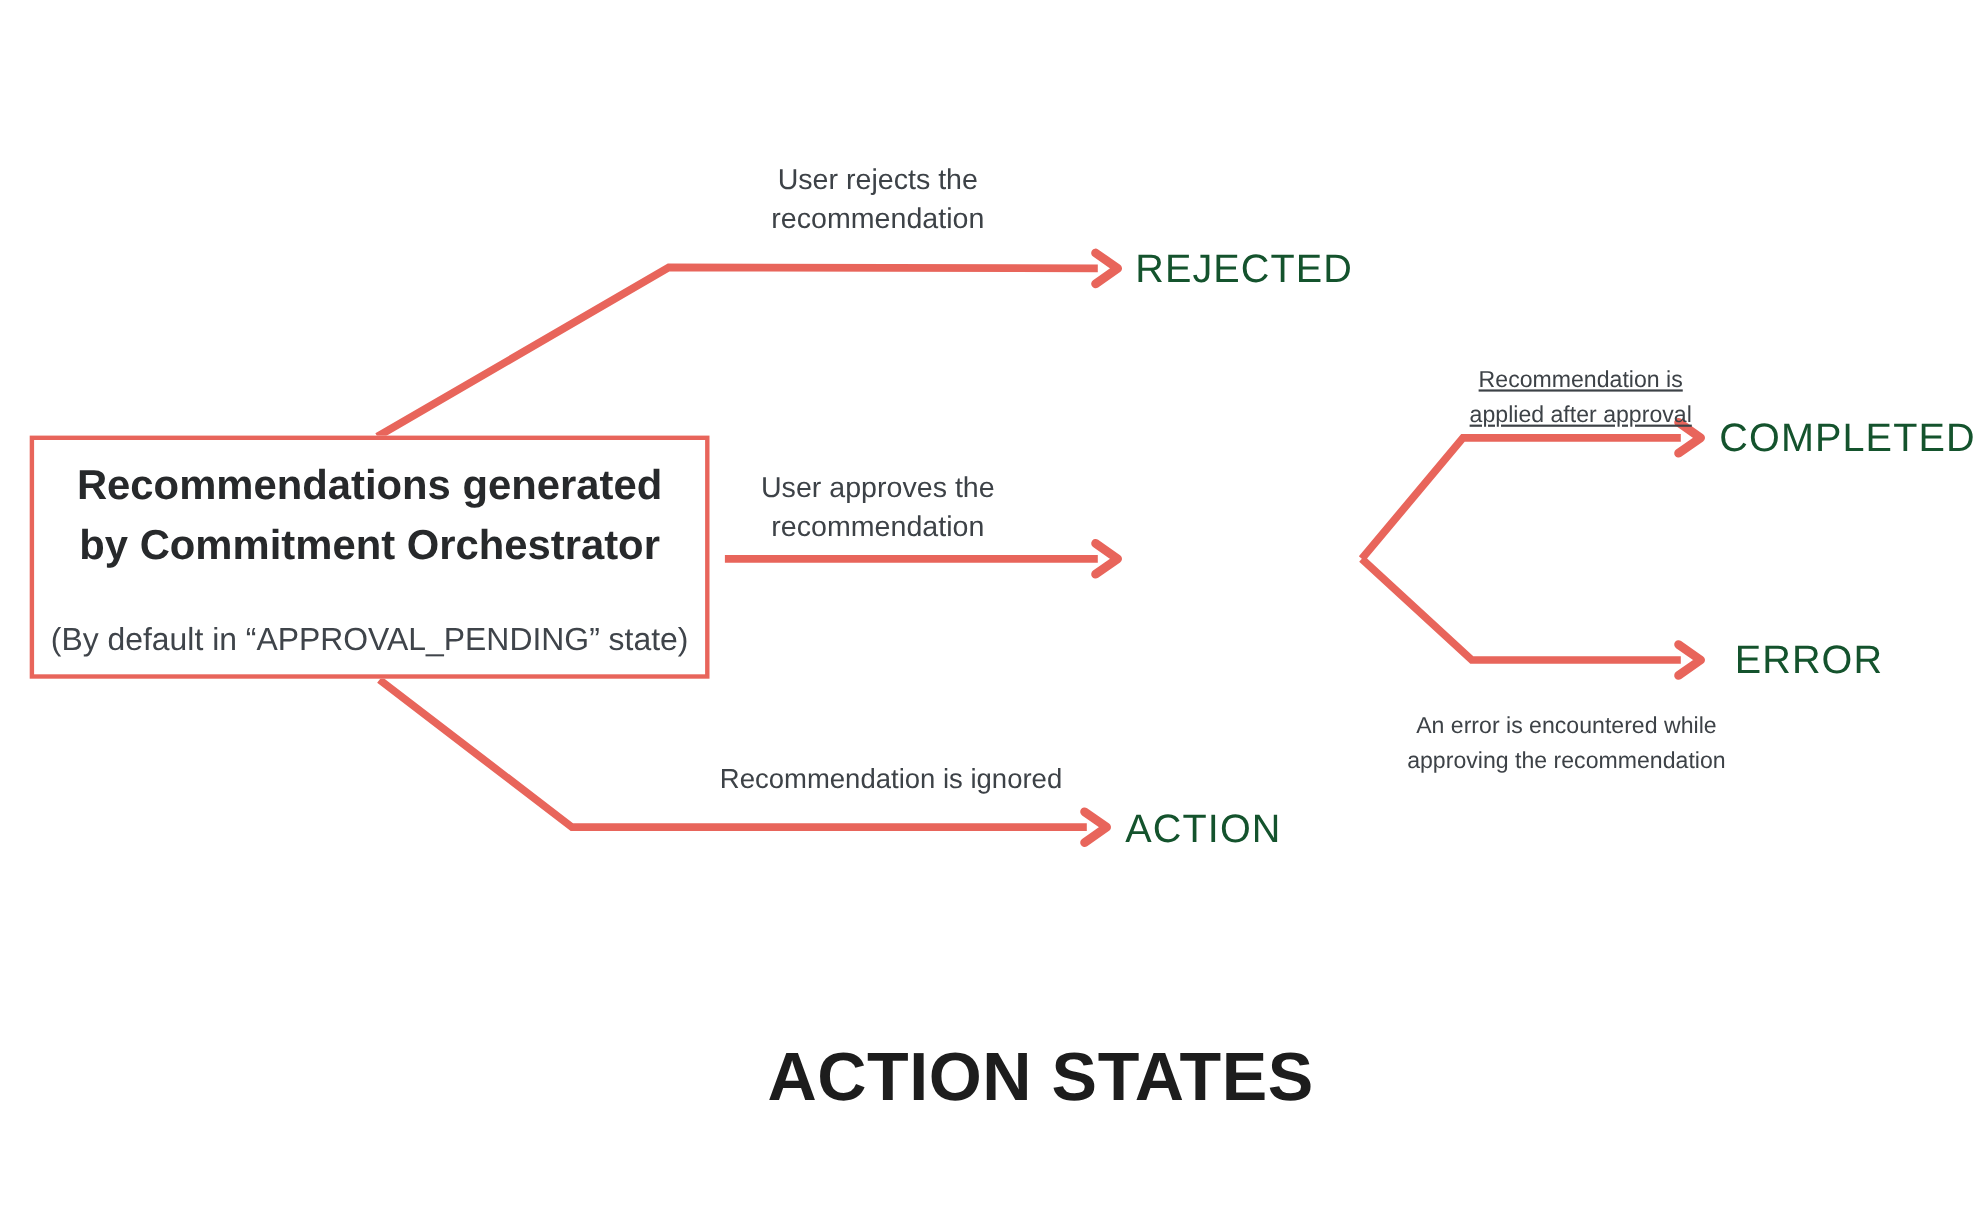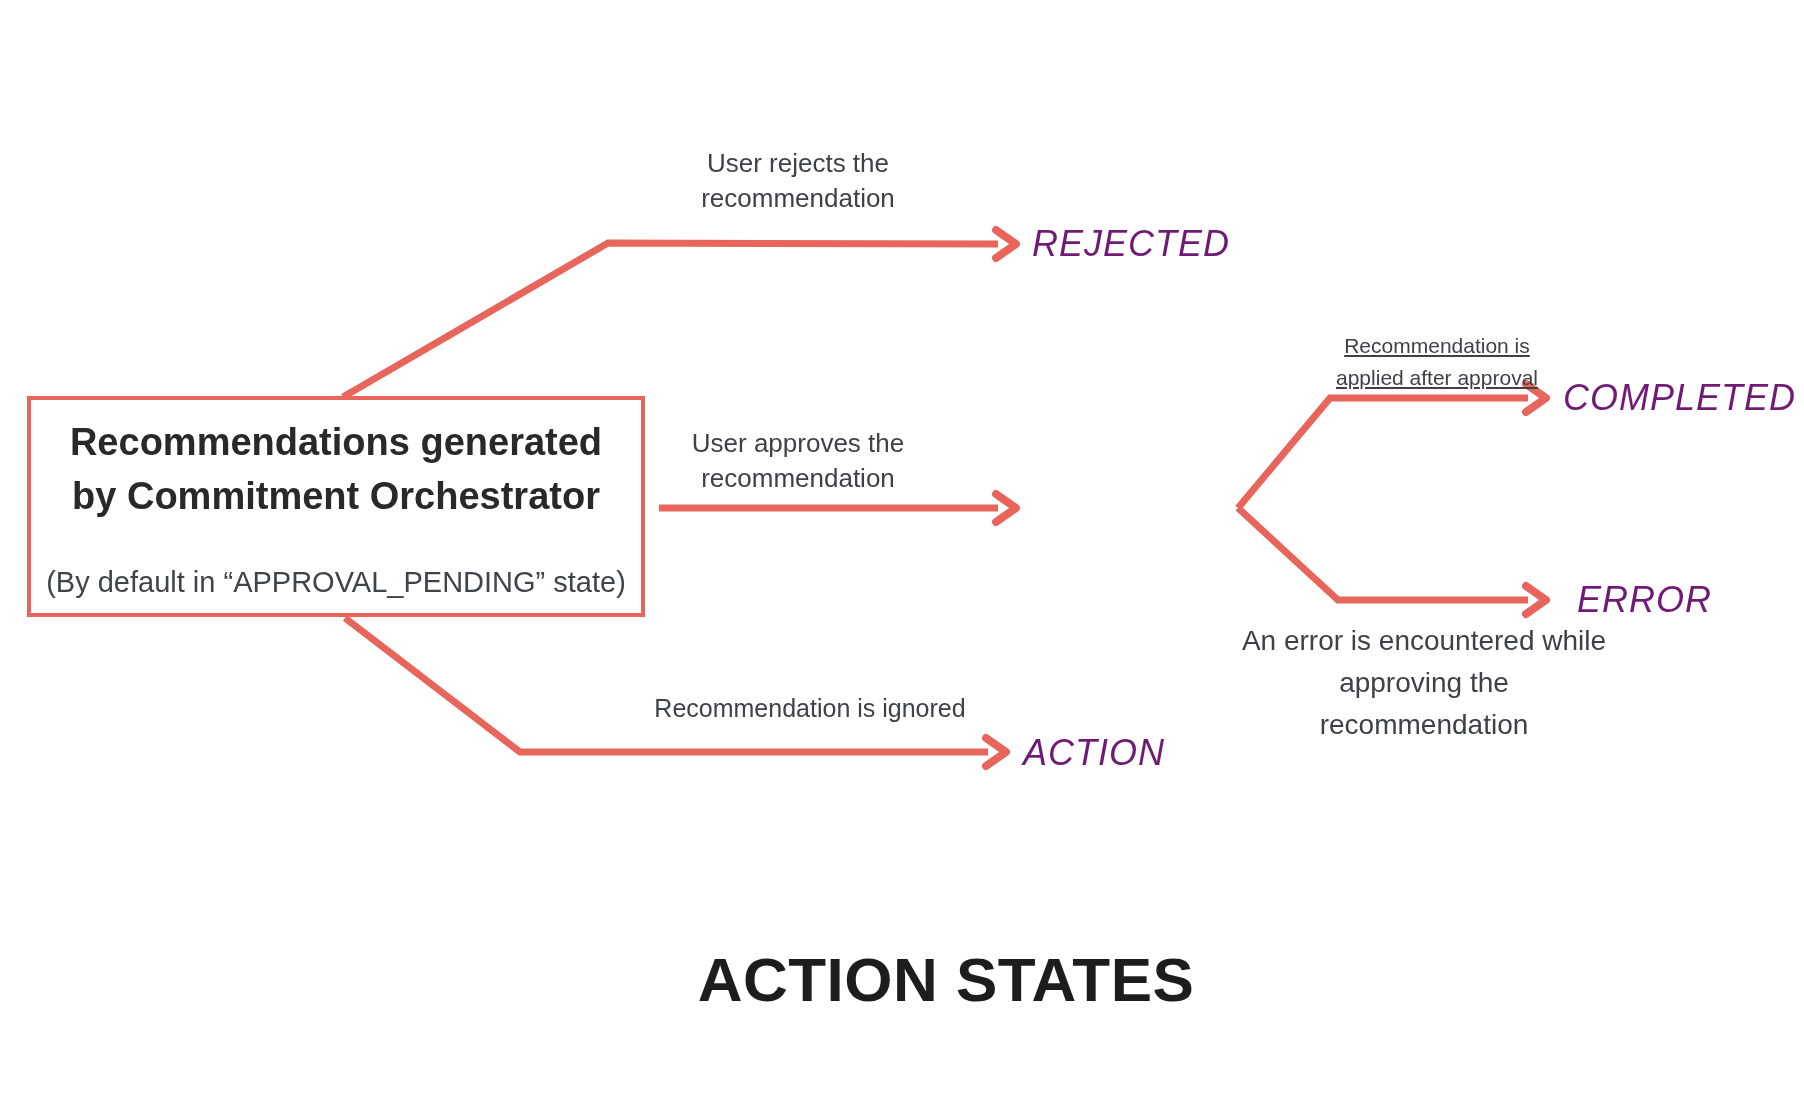--- a/index.html
+++ b/index.html
@@ -66,43 +66,42 @@
     color: #3f444a;
     letter-spacing: 0px;
     font-family: "Liberation Sans", sans-serif;
   }
   .state-label {
     position: absolute;
     z-index: 2;
     font-size: 36px;
     font-weight: normal;
     letter-spacing: 1px;
-    color: #701a75;
+    color: #14532d;
     transform: translateY(-50%);
     white-space: nowrap;
-    font-style: italic;
   }
   #state-rejected  { left: 1032px; top: 244px; }
   #state-approved  { left: 1032px; top: 510px; }
   #state-completed { left: 1563px; top: 398px; }
   #state-error     { left: 1577px; top: 600px; }
   #state-expired   { left: 1023px; top: 753px; }
   .edge-label {
     position: absolute;
     z-index: 2;
     color: #3d4247;
     text-align: center;
     white-space: pre-line;
     transform: translateX(-50%);
   }
   #label-rejected  { left: 798px;  top: 146px; font-size: 26px; line-height: 1.35; }
   #label-approved  { left: 798px;  top: 426px; font-size: 26px; line-height: 1.35; }
   #label-expired   { left: 810px;  top: 692px; font-size: 25px; line-height: 1.35; }
   #label-completed { left: 1437px; top: 330px; font-size: 21px; line-height: 1.5; text-decoration: underline; }
-  #label-error     { left: 1424px; top: 620px; font-size: 28px; line-height: 1.5; }
+  #label-error     { left: 1424px; top: 644px; font-size: 21px; line-height: 1.5; }
   .main-title {
     position: absolute;
     left: 946px;
     top: 944px;
     transform: translateX(-50%);
     font-weight: bold;
     font-size: 62px;
     letter-spacing: 0.5px;
     color: #1d1d1d;
     white-space: nowrap;

